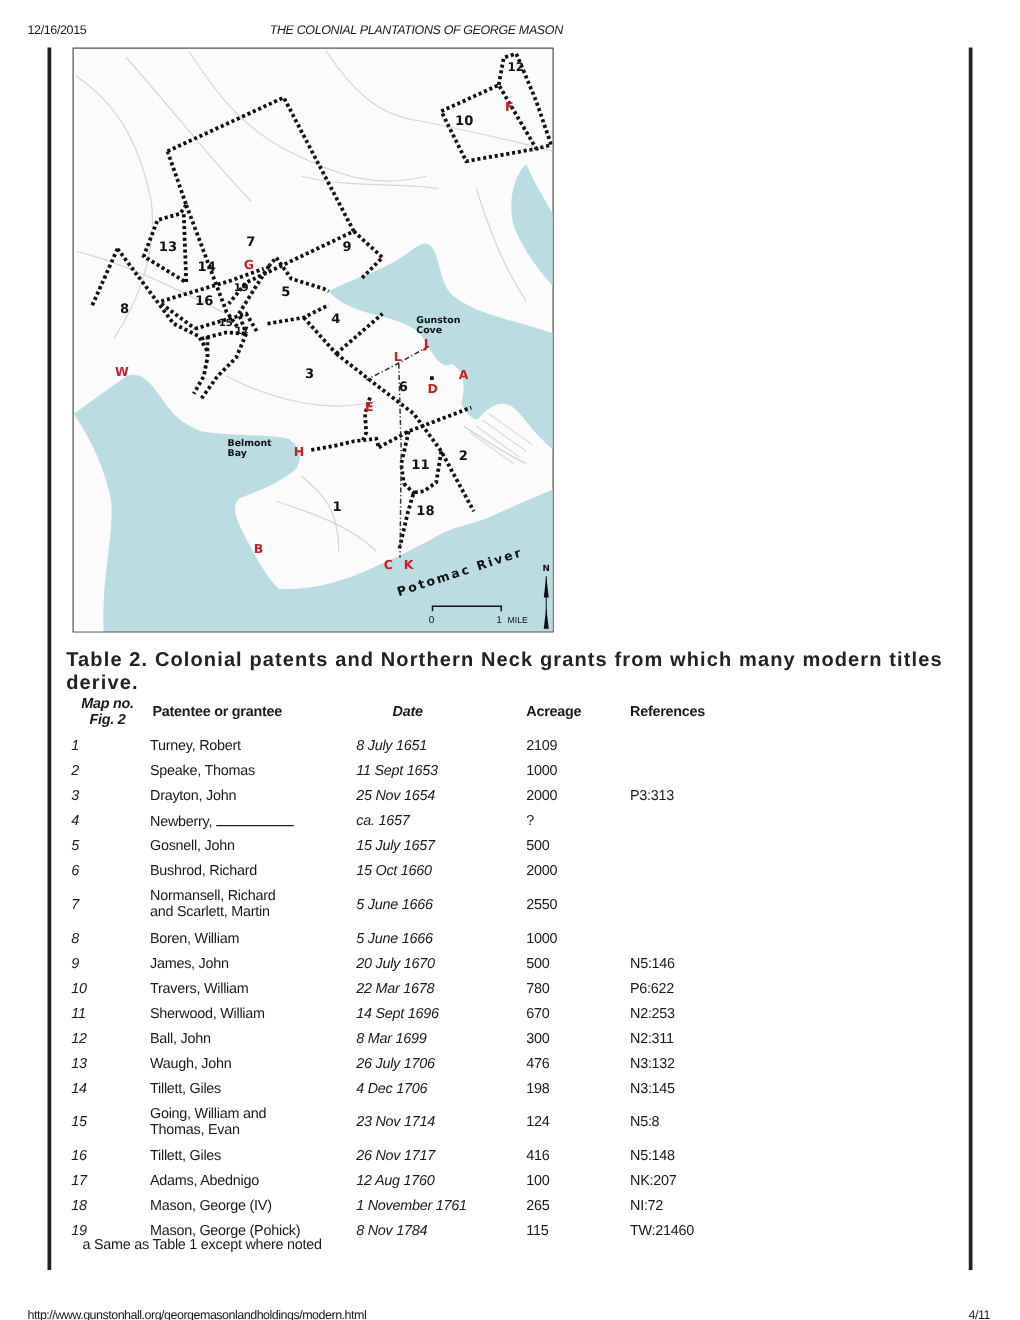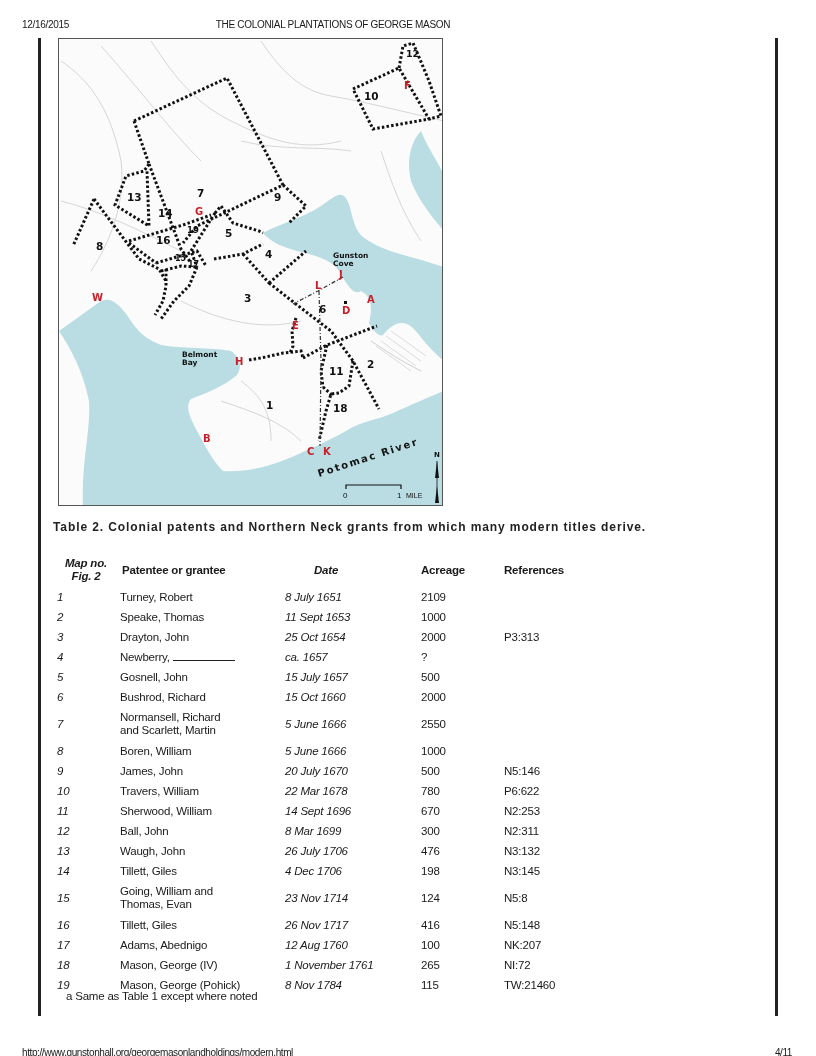--- a/index.html
+++ b/index.html
@@ -1,30 +1,30 @@
 <!DOCTYPE html>
 <html><head>
 <meta charset="utf-8">
 <style>
   html, body { margin:0; padding:0; background:#fff; }
   body { width:816px; height:1056px; position:relative; overflow:hidden;
          font-family:"Liberation Sans", sans-serif; color:#1a1a1a; }
   .hdr { position:absolute; top:19px; font-size:10px; letter-spacing:-0.3px; }
   .hdr-date { left:22px; }
-  .hdr-title { left:0; width:666px; text-align:center; }
+  .hdr-title { left:0; width:666px; text-align:center;font-style:italic; }
   .ftr { position:absolute; top:1047px; font-size:10px; letter-spacing:-0.4px;text-align:right; }
   .ftr-url { left:22px; }
   .ftr-page { right:24px; }
   .vbar { position:absolute; width:3px; background:#222; top:38px; height:978px; }
   .vbar-left { left:38px; }
   .vbar-right { left:775px; }
   .map { position:absolute; left:58px; top:38px; width:385px; height:468px;
          border:1px solid #555; box-sizing:border-box; overflow:hidden; background:#fbfbfb; }
   .map svg { position:absolute; left:0; top:0; }
-  .caption { position:absolute; left:53px; top:520px; font-size:12px; font-weight:bold;
+  .caption { position:absolute; left:53px; top:520px; font-size:16px; font-weight:bold;
              letter-spacing:0.9px; color:#222; }
   table.grants { position:absolute; left:52px; top:553px; border-collapse:collapse;
                  font-size:11.5px; letter-spacing:-0.2px; }
   table.grants th { font-weight:bold; font-size:11.5px; text-align:left; padding:0; height:34px; vertical-align:middle; }
   table.grants td { padding:0; height:20px; vertical-align:middle; }
   table.grants tr.tall td { height:34px; }
   .c-no { width:63px; padding-left:5px !important;font-style:italic; }
   th.c-no { text-align:center !important; padding-left:0 !important; width:68px; line-height:13px; }
   .c-name { width:163px; line-height:13px;margin-left:12px; }
   th.c-name { padding-left:2px !important; }
@@ -192,21 +192,21 @@
       <tr>
         <td class="c-no">2</td>
         <td class="c-name"><span>Speake, Thomas</span></td>
         <td class="c-date">11 Sept 1653</td>
         <td class="c-acre">1000</td>
         <td class="c-ref"></td>
       </tr>
       <tr>
         <td class="c-no">3</td>
         <td class="c-name"><span>Drayton, John</span></td>
-        <td class="c-date">25 Oct 1654</td>
+        <td class="c-date">25 Nov 1654</td>
         <td class="c-acre">2000</td>
         <td class="c-ref">P3:313</td>
       </tr>
       <tr>
         <td class="c-no">4</td>
         <td class="c-name"><span>Newberry, </span><span class="blank"></span></td>
         <td class="c-date">ca. 1657</td>
         <td class="c-acre">?</td>
         <td class="c-ref"></td>
       </tr>

